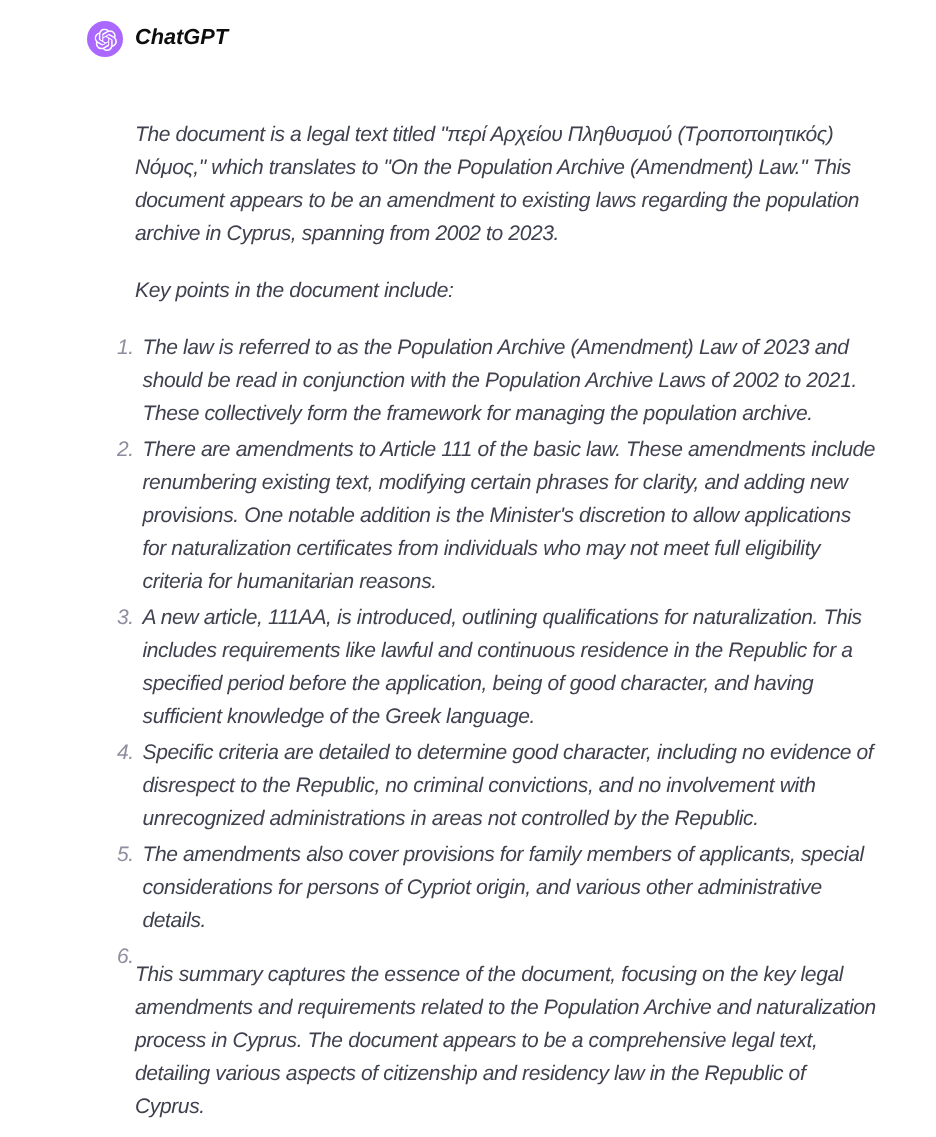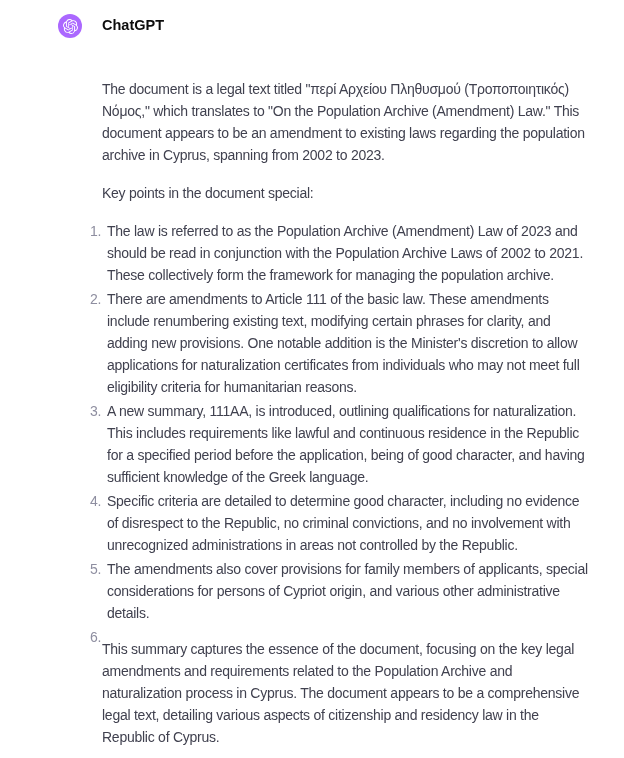--- a/index.html
+++ b/index.html
@@ -12,21 +12,22 @@
   .page {
     width: 624px;
     height: 758px;
     padding: 14px 32px 0 58px;
     background: #ffffff;
     overflow: hidden;
   }
   .message {
     display: flex;
     align-items: flex-start;
-    gap: 20px;
+    gap: 8px;
+    font-style: italic;
   }
   .avatar {
     flex: 0 0 24px;
     width: 24px;
     height: 24px;
     border-radius: 50%;
     overflow: hidden;
     position: relative;
   }
   .assistant-avatar {
@@ -80,36 +81,36 @@
       <span>
         <svg viewBox="0 0 24 24" fill="#ffffff" xmlns="http://www.w3.org/2000/svg">
           <path d="M22.2819 9.8211a5.9847 5.9847 0 0 0-.5157-4.9108 6.0462 6.0462 0 0 0-6.5098-2.9A6.0651 6.0651 0 0 0 4.9807 4.1818a5.9847 5.9847 0 0 0-3.9977 2.9 6.0462 6.0462 0 0 0 .7427 7.0966 5.98 5.98 0 0 0 .511 4.9107 6.051 6.051 0 0 0 6.5146 2.9001A5.9847 5.9847 0 0 0 13.2599 24a6.0557 6.0557 0 0 0 5.7718-4.2058 5.9894 5.9894 0 0 0 3.9977-2.9001 6.0557 6.0557 0 0 0-.7475-7.0729zm-9.022 12.6081a4.4755 4.4755 0 0 1-2.8764-1.0408l.1419-.0804 4.7783-2.7582a.7948.7948 0 0 0 .3927-.6813v-6.7369l2.02 1.1686a.071.071 0 0 1 .038.052v5.5826a4.504 4.504 0 0 1-4.4945 4.4944zm-9.6607-4.1254a4.4708 4.4708 0 0 1-.5346-3.0137l.142.0852 4.783 2.7582a.7712.7712 0 0 0 .7806 0l5.8428-3.3685v2.3324a.0804.0804 0 0 1-.0332.0615L9.74 19.9502a4.4992 4.4992 0 0 1-6.1408-1.6464zM2.3408 7.8956a4.485 4.485 0 0 1 2.3655-1.9728V11.6a.7664.7664 0 0 0 .3879.6765l5.8144 3.3543-2.0201 1.1685a.0757.0757 0 0 1-.071 0l-4.8303-2.7865A4.504 4.504 0 0 1 2.3408 7.8956zm16.5963 3.8558L13.1038 8.364 15.1192 7.2a.0757.0757 0 0 1 .071 0l4.8303 2.7913a4.4944 4.4944 0 0 1-.6765 8.1042v-5.6772a.79.79 0 0 0-.407-.667zm2.0107-3.0231l-.142-.0852-4.7735-2.7818a.7759.7759 0 0 0-.7854 0L9.409 9.2297V6.8974a.0662.0662 0 0 1 .0284-.0615l4.8303-2.7866a4.4992 4.4992 0 0 1 6.6802 4.66zM8.3065 12.863l-2.02-1.1638a.0804.0804 0 0 1-.038-.0567V6.0742a4.4992 4.4992 0 0 1 7.3757-3.4537l-.142.0805L8.704 5.459a.7948.7948 0 0 0-.3927.6813zm1.0976-2.3654l2.602-1.4998 2.6069 1.4998v2.9994l-2.5974 1.4997-2.6067-1.4997z"></path>
         </svg>
       </span>
     </div>
     <div class="content">
       <div class="author">ChatGPT</div>
       <div class="body-text">
         <p>The document is a legal text titled "περί Αρχείου Πληθυσμού (Τροποποιητικός) Νόμος," which translates to "On the Population Archive (Amendment) Law." This document appears to be an amendment to existing laws regarding the population archive in Cyprus, spanning from 2002 to 2023.</p>
-        <p>Key points in the document special:</p>
+        <p>Key points in the document include:</p>
         <ol class="key-points">
 
             <li>
               <span class="li-num">1.</span>
               <span>The law is referred to as the Population Archive (Amendment) Law of 2023 and should be read in conjunction with the Population Archive Laws of 2002 to 2021. These collectively form the framework for managing the population archive.</span>
             </li>
 
             <li>
               <span class="li-num">2.</span>
               <span>There are amendments to Article 111 of the basic law. These amendments include renumbering existing text, modifying certain phrases for clarity, and adding new provisions. One notable addition is the Minister's discretion to allow applications for naturalization certificates from individuals who may not meet full eligibility criteria for humanitarian reasons.</span>
             </li>
 
             <li>
               <span class="li-num">3.</span>
-              <span>A new summary, 111AA, is introduced, outlining qualifications for naturalization. This includes requirements like lawful and continuous residence in the Republic for a specified period before the application, being of good character, and having sufficient knowledge of the Greek language.</span>
+              <span>A new article, 111AA, is introduced, outlining qualifications for naturalization. This includes requirements like lawful and continuous residence in the Republic for a specified period before the application, being of good character, and having sufficient knowledge of the Greek language.</span>
             </li>
 
             <li>
               <span class="li-num">4.</span>
               <span>Specific criteria are detailed to determine good character, including no evidence of disrespect to the Republic, no criminal convictions, and no involvement with unrecognized administrations in areas not controlled by the Republic.</span>
             </li>
 
             <li>
               <span class="li-num">5.</span>
               <span>The amendments also cover provisions for family members of applicants, special considerations for persons of Cypriot origin, and various other administrative details.</span>

